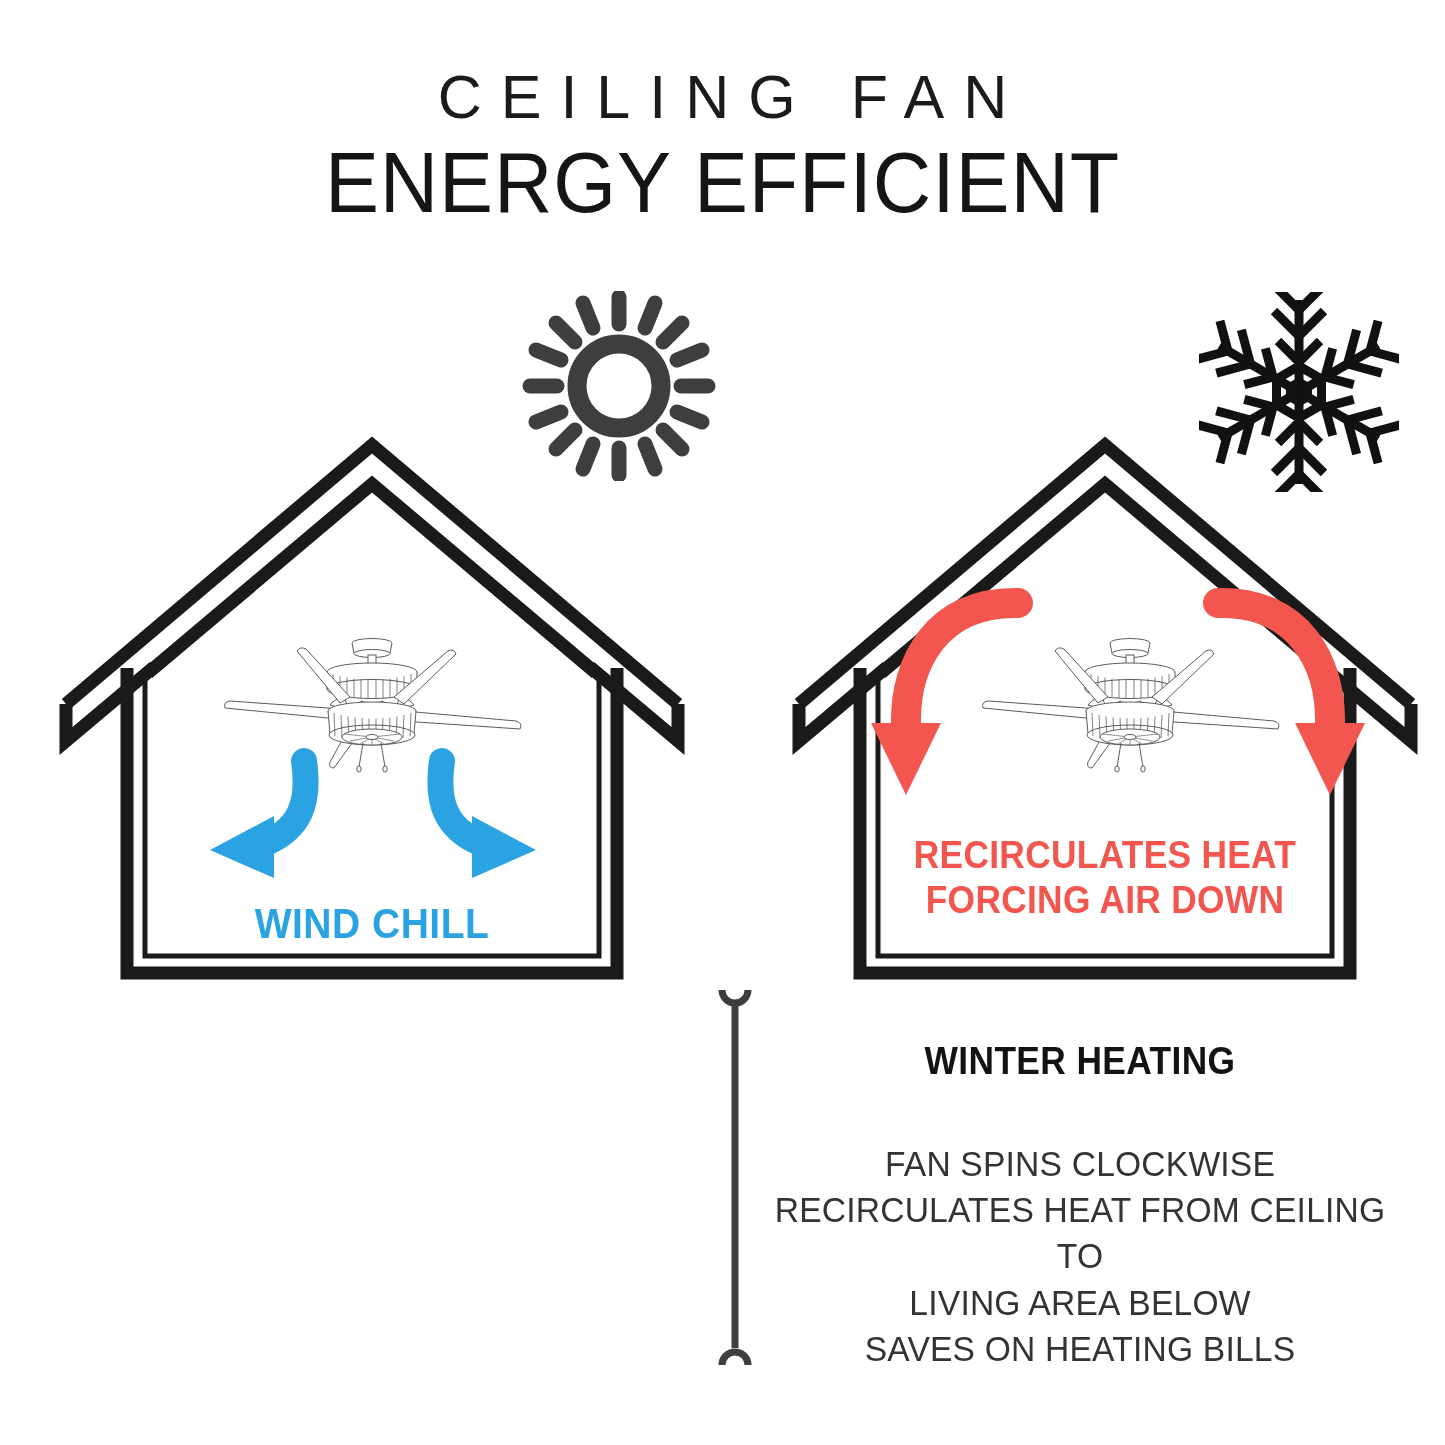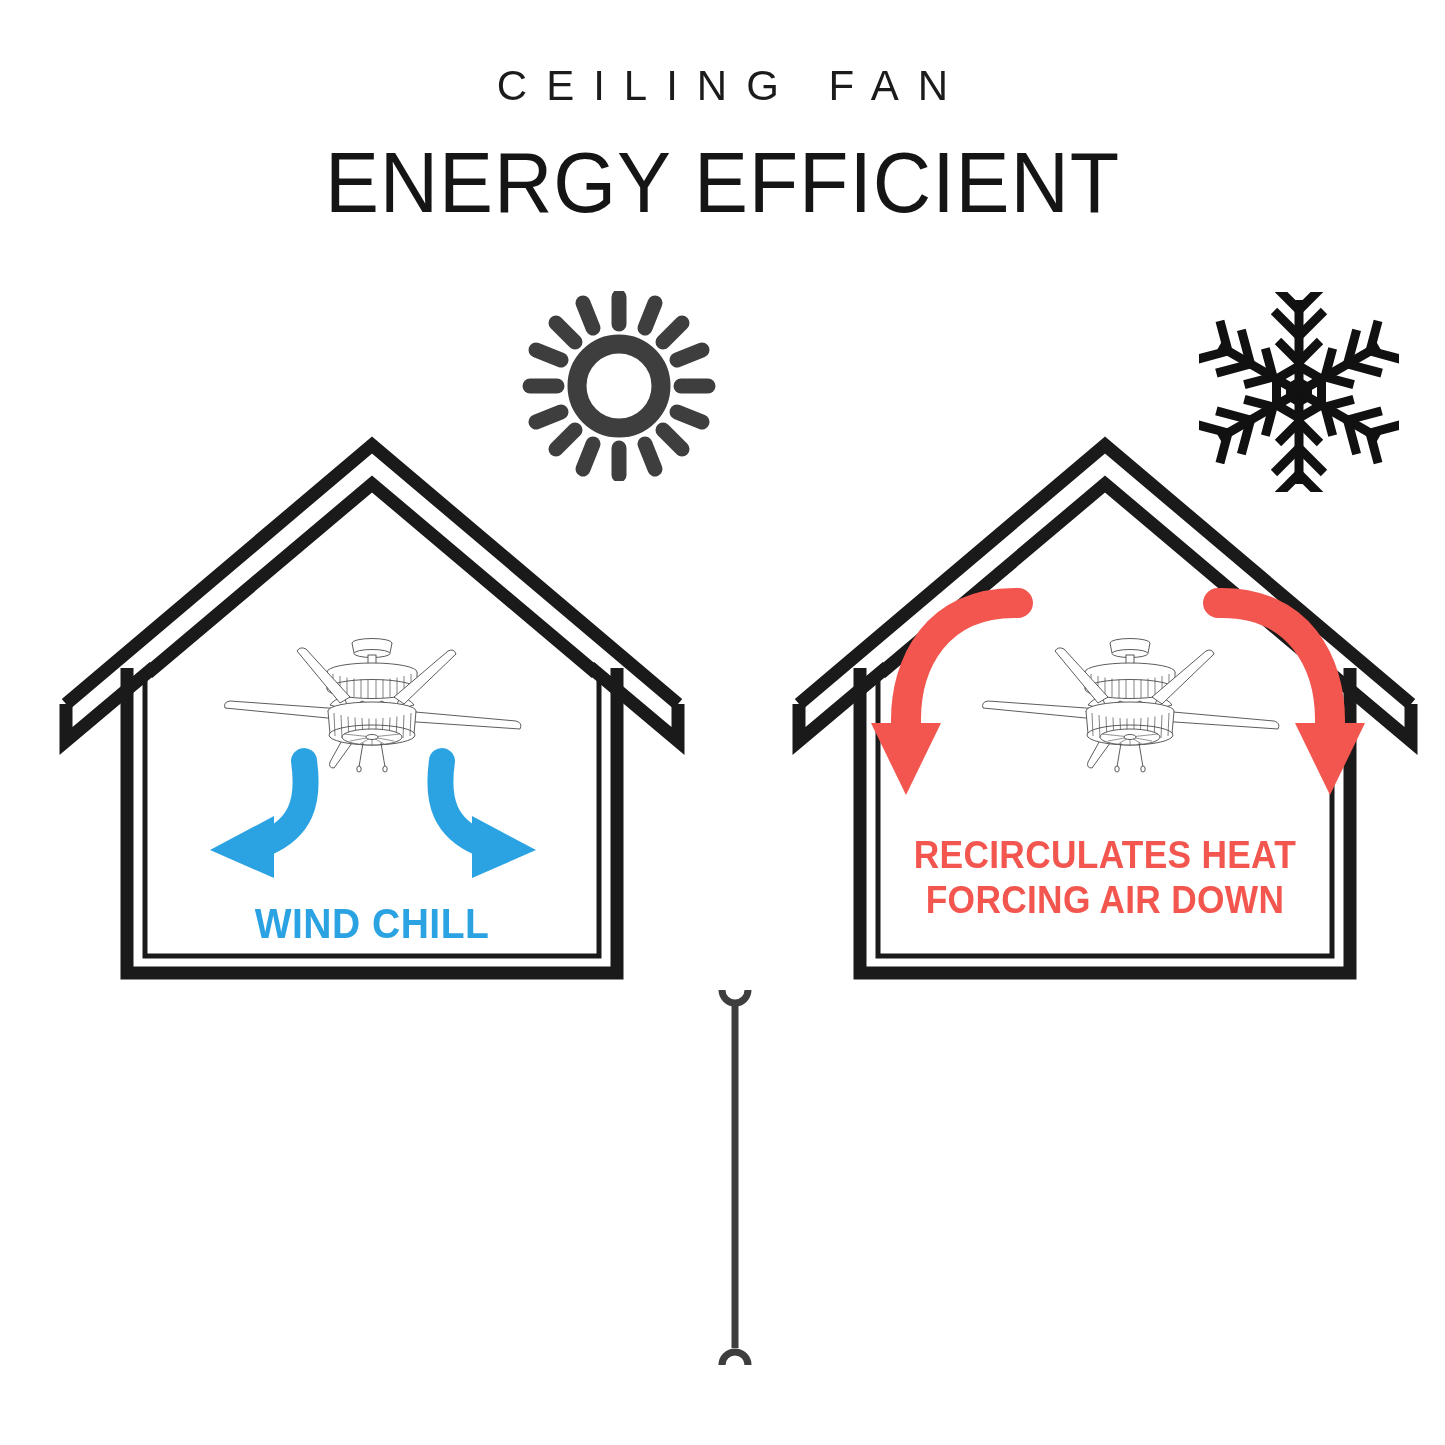--- a/index.html
+++ b/index.html
@@ -9,21 +9,21 @@
     color:#1a1a1a;
     overflow:hidden;
     position:relative;
   }
   #stage{position:relative;width:1445px;height:1445px;background:#fff;}
 
   
   .kicker{
     position:absolute;top:62px;left:0;width:1445px;
     text-align:center;
-    font-size:42px;
+    font-size:61px;
     font-weight:300;
     letter-spacing:19px;
     text-indent:19px;
     color:#1b1b1b;
     font-family:"Liberation Sans","DejaVu Sans",sans-serif;
     white-space:nowrap;
   }
   .maintitle{
     position:absolute;top:133px;left:0;width:1445px;
     text-align:center;
@@ -389,14 +389,21 @@
 
   <svg id="divider" viewBox="0 0 70 400">
     <g fill="none" stroke="#3E3E3E" stroke-width="7" stroke-linecap="butt">
       <path d="M22,10 a13,13 0 0 0 26,0"></path>
       <line x1="35" y1="20" x2="35" y2="368"></line>
       <path d="M22,385 a13,13 0 0 1 26,0"></path>
     </g>
   </svg>
 
 
+  <div class="caption" id="caption-right">
+    <div class="cap-head">WINTER HEATING</div>
+    <div class="cap-body">FAN SPINS CLOCKWISE
+RECIRCULATES HEAT FROM CEILING TO
+LIVING AREA BELOW
+SAVES ON HEATING BILLS</div>
+  </div>
 
 </div>
 
 </body></html>

